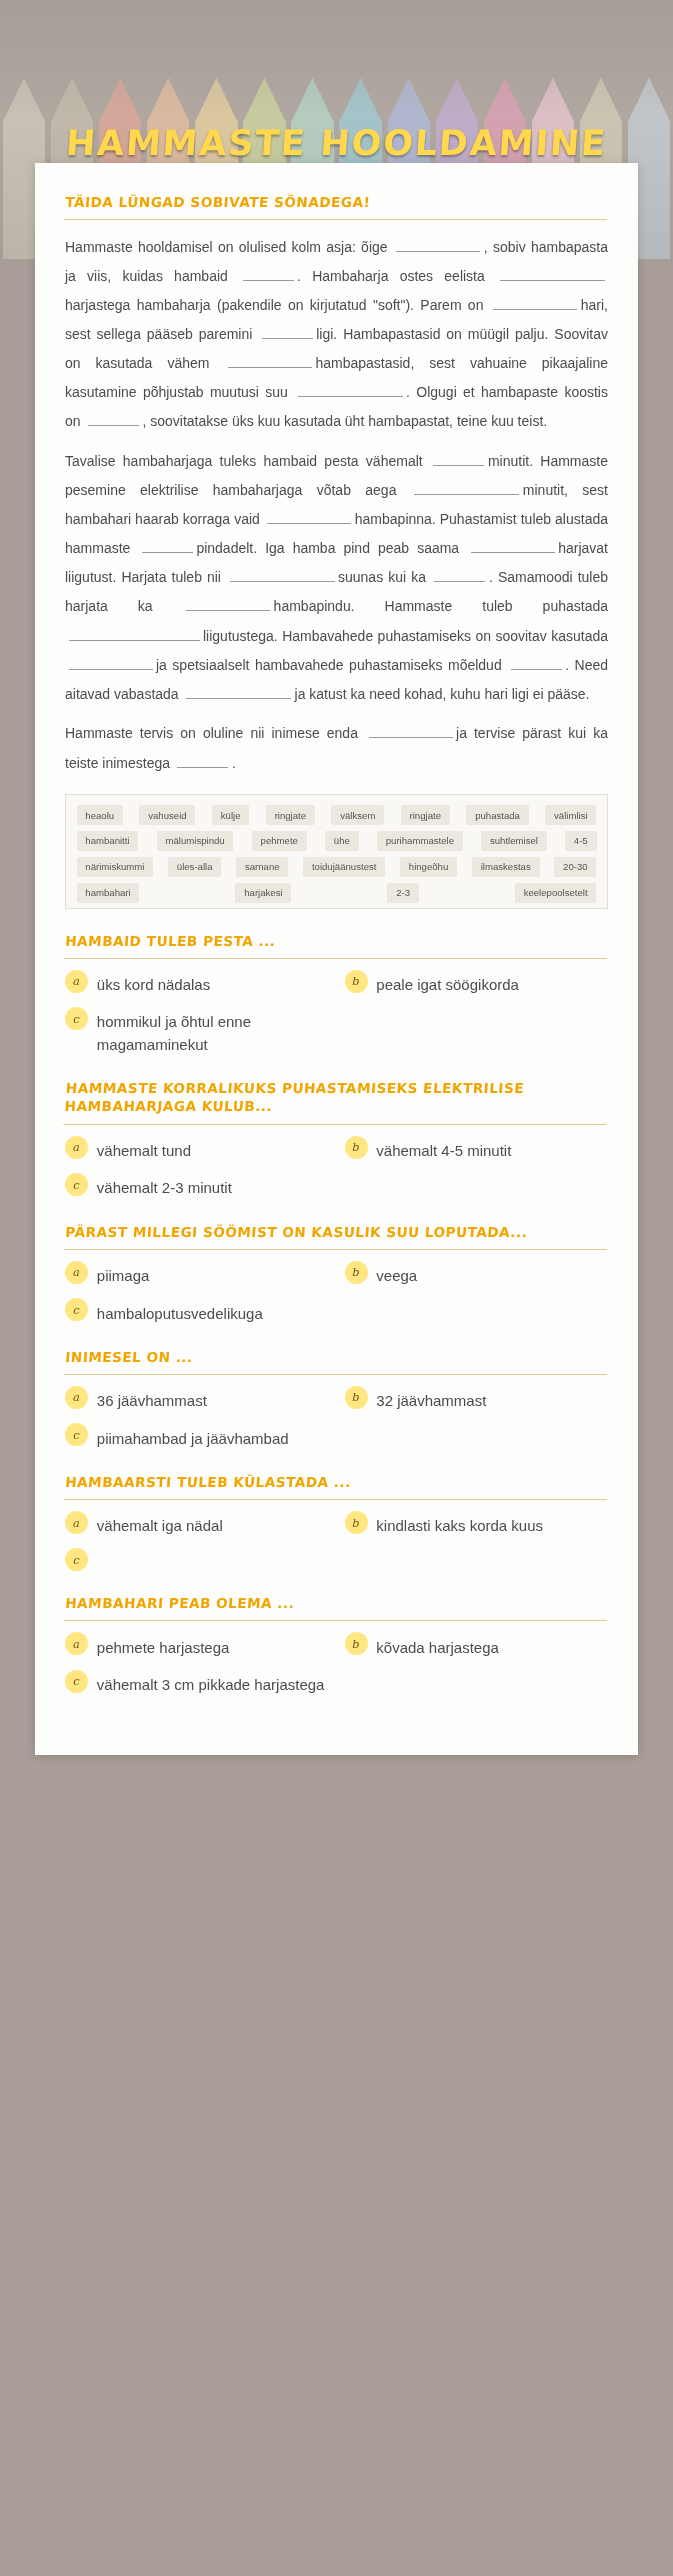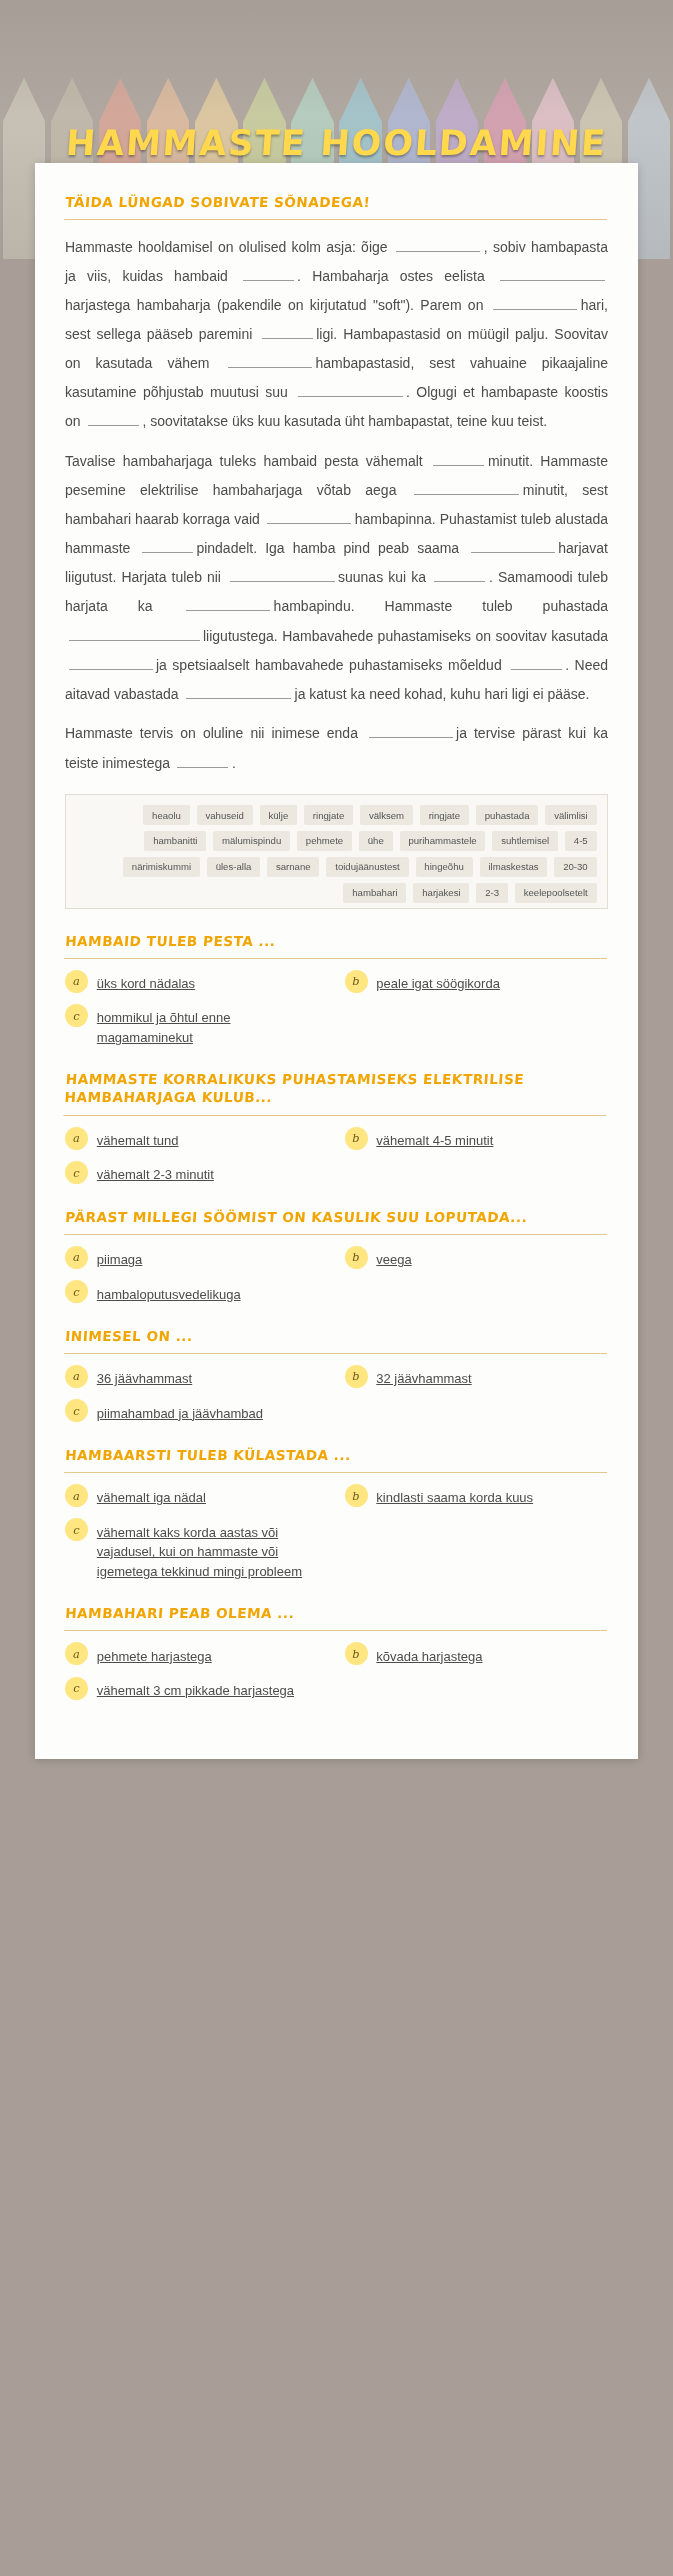--- a/index.html
+++ b/index.html
@@ -119,21 +119,21 @@
 
   
   .wordbank {
     border: 0.9px solid #e2ded6;
     background: #faf8f4;
     padding: 10.5px 10.5px 5.3px 10.5px;
     margin: 16px 0 12px 0;
     display: flex;
     flex-wrap: wrap;
     gap: 6.1px 7px;
-    justify-content: flex-end;
+    justify-content: space-between;
   }
   .chip {
     background: #ece8e0;
     color: #555;
     font-size: 9.6px;
     padding: 4.4px 8.8px;
     border-radius: 1.8px;
     white-space: nowrap;
   }
 
@@ -158,24 +158,23 @@
     background: #ffe680;
     color: #6b5a1c;
     font-size: 11.4px;
     font-style: italic;
     font-family: "DejaVu Serif", serif;
     display: flex; align-items: center; justify-content: center;
     margin-top: -1.8px;
   }
   .opt-label {
     color: #4c4c4c;
-    font-size: 13px;
+    font-size: 15px;
     line-height: 1.5;
     padding-top: 2.6px;
-    text-decoration: underline;
   }
 </style>
 </head>
 <body>
 
 <div class="page">
 
   <div class="hero">
     <div class="pencils" id="pencils">
         <div class="pencil">
@@ -349,25 +348,24 @@
         </div>
         <div class="quiz">
           <h2 class="section under">HAMBAARSTI TULEB KÜLASTADA ...</h2>
           <div class="opts">
             <div class="opt">
               <div class="bullet">a</div>
               <div class="opt-label">vähemalt iga nädal</div>
             </div>
             <div class="opt">
               <div class="bullet">b</div>
-              <div class="opt-label">kindlasti saama korda kuus</div>
-            </div>
-            <div class="opt">
-              <div class="bullet">c</div>
-              <div class="opt-label">vähemalt kaks korda aastas või vajadusel, kui on hammaste või igemetega tekkinud mingi probleem</div>
+              <div class="opt-label">kindlasti kaks korda kuus</div>
+            </div>
+            <div class="opt">
+              <div class="bullet">c</div>
             </div>
           </div>
         </div>
         <div class="quiz">
           <h2 class="section under">HAMBAHARI PEAB OLEMA ...</h2>
           <div class="opts">
             <div class="opt">
               <div class="bullet">a</div>
               <div class="opt-label">pehmete harjastega</div>
             </div>

